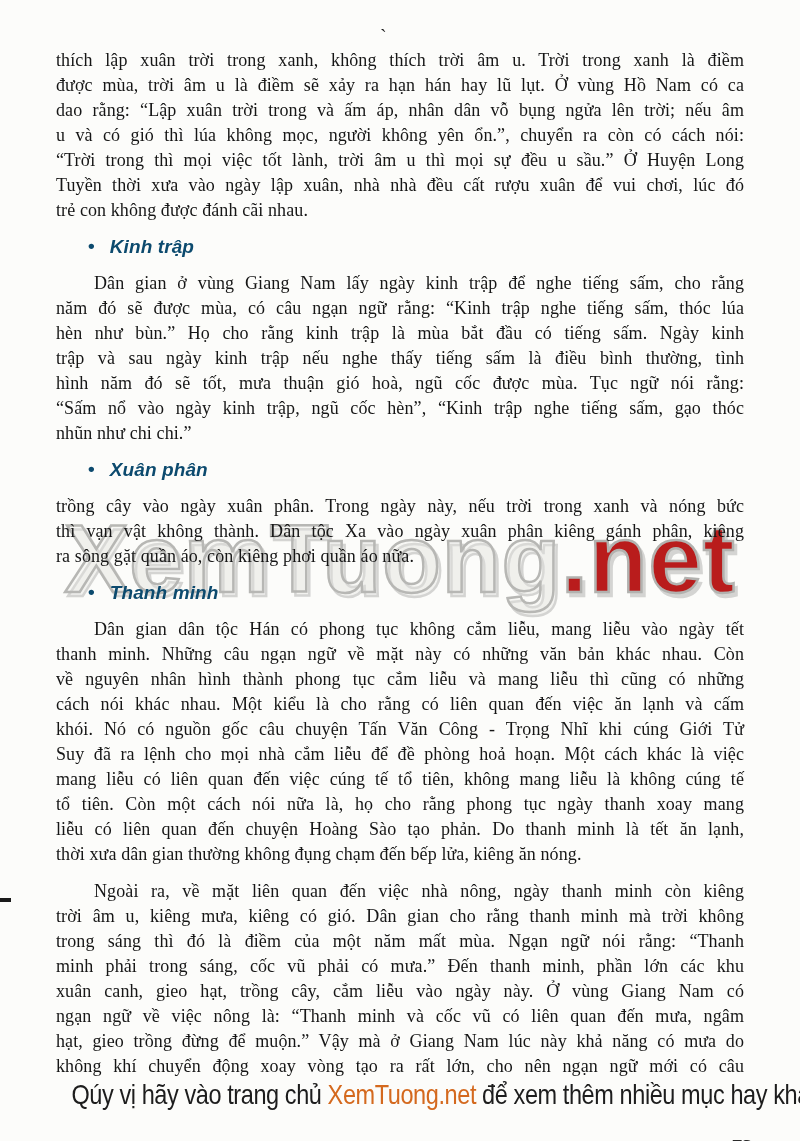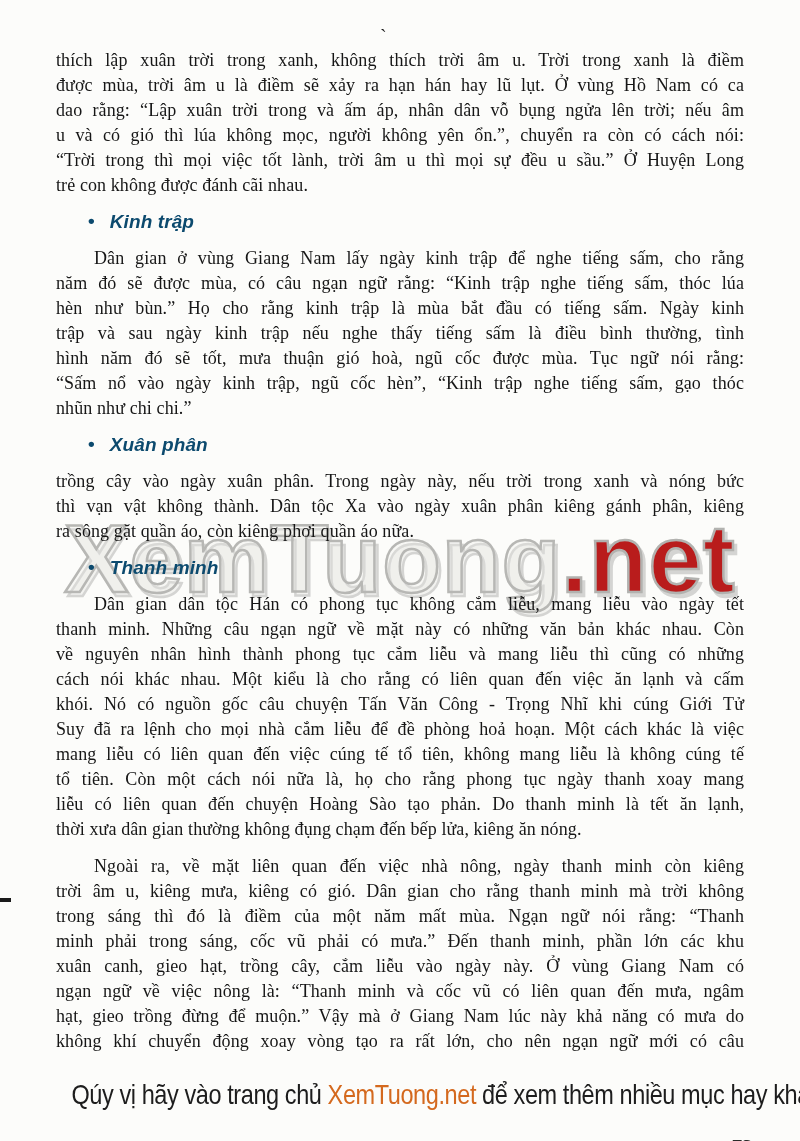--- a/index.html
+++ b/index.html
@@ -124,20 +124,21 @@
 
   <div class="watermark"><span>XemTuong</span><span class="domain">.net</span></div>
 
   <div class="text-column" style="color: rgb(22, 22, 22);">
       <div class="para">
         <div class="ln">thích lập xuân trời trong xanh, không thích trời âm u. Trời trong xanh là điềm</div>
         <div class="ln">được mùa, trời âm u là điềm sẽ xảy ra hạn hán hay lũ lụt. Ở vùng Hồ Nam có ca</div>
         <div class="ln">dao rằng: “Lập xuân trời trong và ấm áp, nhân dân vỗ bụng ngửa lên trời; nếu âm</div>
         <div class="ln">u và có gió thì lúa không mọc, người không yên ổn.”, chuyển ra còn có cách nói:</div>
         <div class="ln">“Trời trong thì mọi việc tốt lành, trời âm u thì mọi sự đều u sầu.” Ở Huyện Long</div>
+        <div class="ln">Tuyền thời xưa vào ngày lập xuân, nhà nhà đều cất rượu xuân để vui chơi, lúc đó</div>
         <div class="ln last">trẻ con không được đánh cãi nhau.</div>
       </div>
       <div class="heading"><span class="bullet">•</span><span>Kinh trập</span></div>
       <div class="para">
         <div class="ln indent">Dân gian ở vùng Giang Nam lấy ngày kinh trập để nghe tiếng sấm, cho rằng</div>
         <div class="ln">năm đó sẽ được mùa, có câu ngạn ngữ rằng: “Kinh trập nghe tiếng sấm, thóc lúa</div>
         <div class="ln">hèn như bùn.” Họ cho rằng kinh trập là mùa bắt đầu có tiếng sấm. Ngày kinh</div>
         <div class="ln">trập và sau ngày kinh trập nếu nghe thấy tiếng sấm là điều bình thường, tình</div>
         <div class="ln">hình năm đó sẽ tốt, mưa thuận gió hoà, ngũ cốc được mùa. Tục ngữ nói rằng:</div>
         <div class="ln">“Sấm nổ vào ngày kinh trập, ngũ cốc hèn”, “Kinh trập nghe tiếng sấm, gạo thóc</div>

